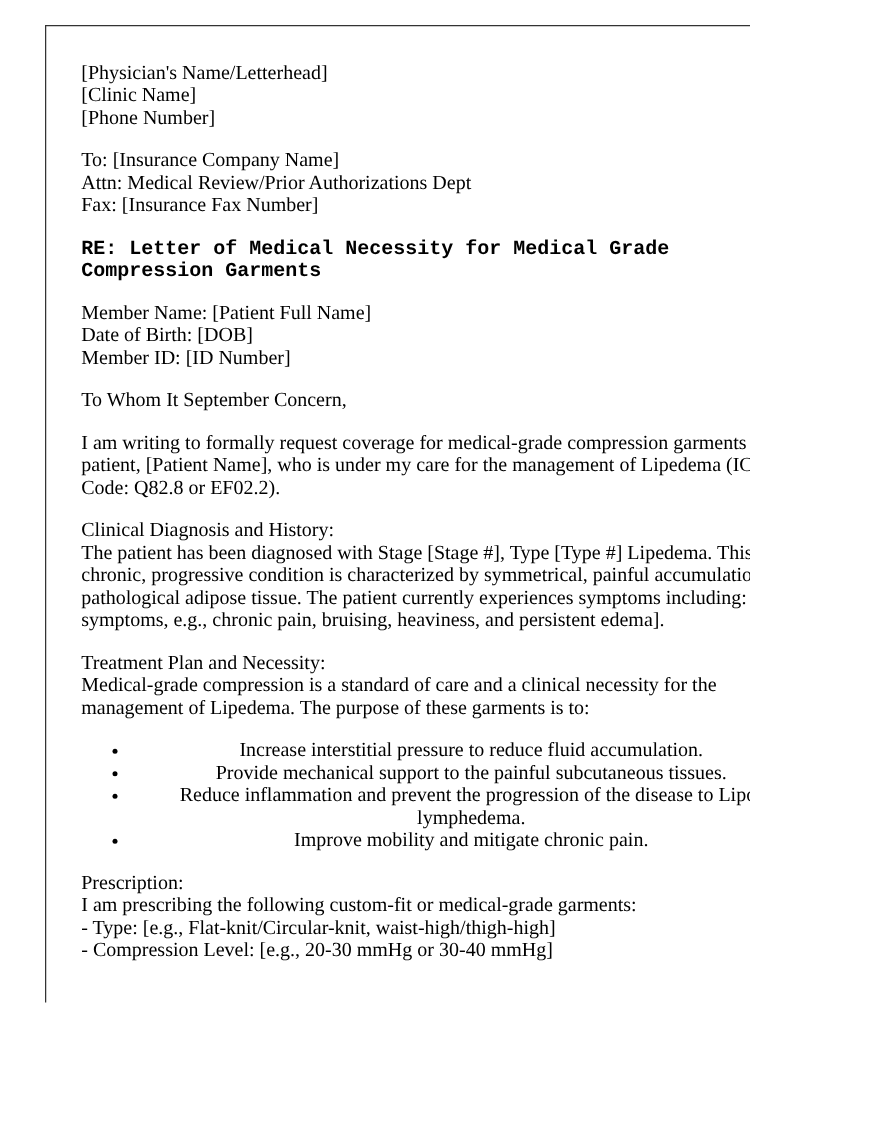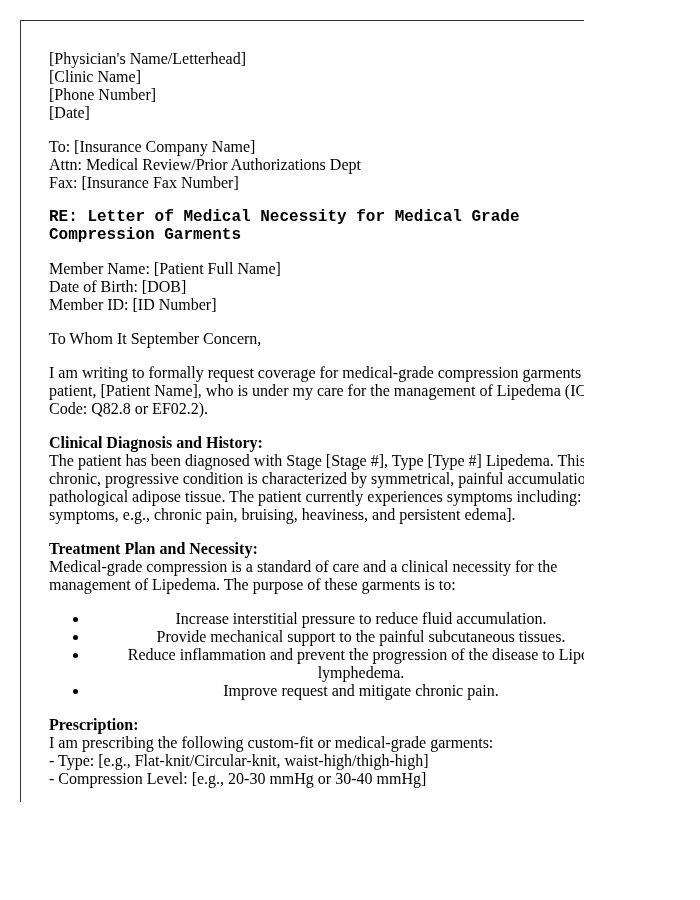--- a/index.html
+++ b/index.html
@@ -1,46 +1,45 @@
 <!DOCTYPE html>
 <html><head>
 <meta charset="utf-8">
 <style>
   html, body { margin: 0; padding: 0; background: #ffffff; }
   body { width: 700px; height: 900px; position: relative; overflow: hidden; }
   .page-clip {
-    position: absolute; left: 20px; top: 20px; width: 564px; height: 782px;
+    position: absolute; left: 36px; top: 20px; width: 564px; height: 782px;
     overflow: hidden;
   }
   .page {
     box-sizing: border-box;
     width: 642px; min-height: 1200px;
     border: 1px solid #333333;
     padding: 29px 28px 20px 28px;
     font-family: "Liberation Serif", serif;
     font-size: 16px; line-height: 18px; color: #000000;
   }
   .block { margin: 0 0 16px 0; }
   .line { display: block; }
   .bold { font-weight: bold; font-family: Liberation Mono, monospace; }
-  .heading { font-weight: bold; display: block; }
+  .heading { font-weight: normal; display: block; }
   ul.bullets { margin: 0 0 16px 0; padding-left: 40px; list-style: disc; }
   ul.bullets li { margin: 0; text-align: center; }
 </style>
 </head>
 <body>
 
 <div class="page-clip">
   <div class="page">
 
     <div class="block">
       <span class="line">[Physician's Name/Letterhead]</span>
       <span class="line">[Clinic Name]</span>
       <span class="line">[Phone Number]</span>
-      <span class="line">[Date]</span>
     </div>
 
     <div class="block">
       <span class="line">To: [Insurance Company Name]</span>
       <span class="line">Attn: Medical Review/Prior Authorizations Dept</span>
       <span class="line">Fax: [Insurance Fax Number]</span>
     </div>
 
     <div class="block bold">RE: Letter of Medical Necessity for Medical Grade Compression Garments</div>
 
@@ -61,21 +60,21 @@
 
     <div class="block">
       <span class="heading">Treatment Plan and Necessity:</span>
       <span>Medical-grade compression is a standard of care and a clinical necessity for the management of Lipedema. The purpose of these garments is to:</span>
     </div>
 
     <ul class="bullets">
       <li>Increase interstitial pressure to reduce fluid accumulation.</li>
       <li>Provide mechanical support to the painful subcutaneous tissues.</li>
       <li>Reduce inflammation and prevent the progression of the disease to Lipo-lymphedema.</li>
-      <li>Improve request and mitigate chronic pain.</li>
+      <li>Improve mobility and mitigate chronic pain.</li>
     </ul>
 
     <div class="block">
       <span class="heading">Prescription:</span>
       <span class="line">I am prescribing the following custom-fit or medical-grade garments:</span>
       <span class="line">- Type: [e.g., Flat-knit/Circular-knit, waist-high/thigh-high]</span>
       <span class="line">- Compression Level: [e.g., 20-30 mmHg or 30-40 mmHg]</span>
     </div>
 
   </div>

